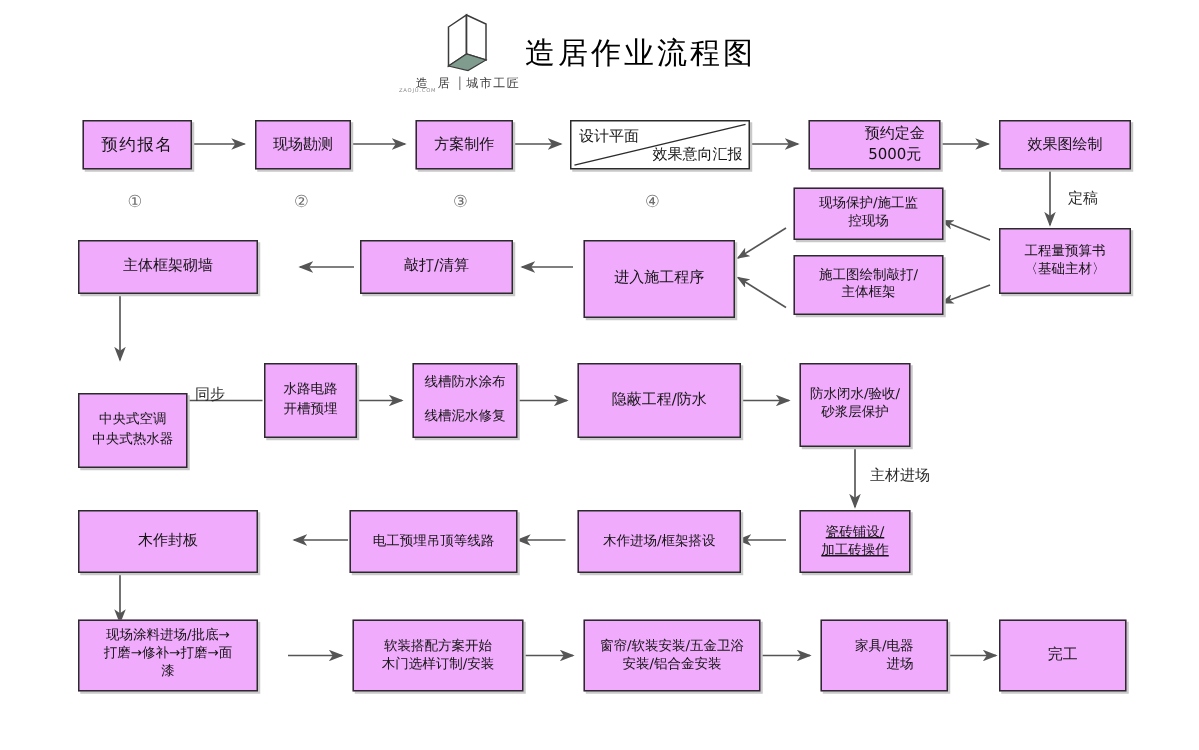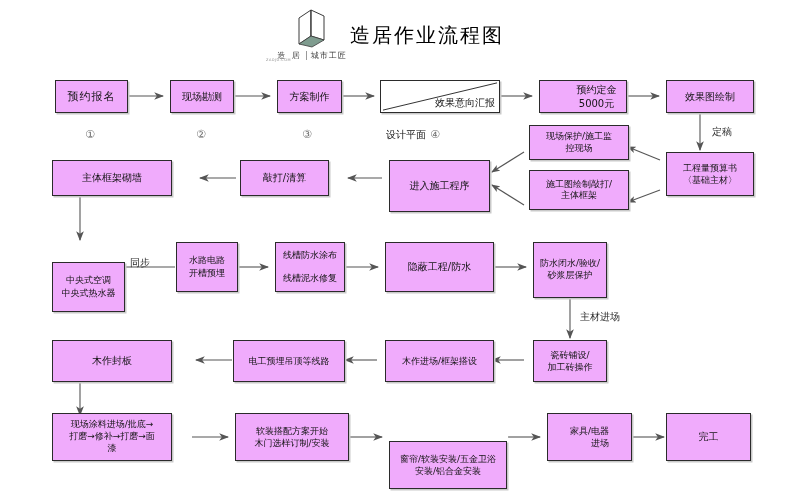--- a/index.html
+++ b/index.html
@@ -42,21 +42,21 @@
     padding:2px 3px;
     font-family:"DejaVu Sans","Liberation Sans",sans-serif;
   }
   .node.small{font-size:9px;}
   .node.big{font-size:11px;letter-spacing:1px;}
 
   
   .split{position:absolute;box-sizing:border-box;background:#fff;
     border:1.4px solid #2b2b2b;box-shadow:1.5px 1.5px 0 0 #c9c9c9;}
   .split .diag{position:absolute;left:0;top:0;width:100%;height:100%;}
-  .split .tl{position:absolute;left:5px;top:3px;font-size:10px;color:#141414;margin-top:44px;}
+  .split .tl{position:absolute;left:5px;top:3px;font-size:10px;color:#141414;}
   .split .br{position:absolute;right:4px;bottom:2px;font-size:10px;color:#141414;}
 
   
   .lbl{position:absolute;font-size:10px;color:#2a2a2a;white-space:nowrap;}
   .circ{position:absolute;font-size:11px;color:#6f6f6f;}
 </style>
 </head>
 <body>
 
 <div id="stage">
@@ -157,47 +157,47 @@
   <span class="lbl" style="left:712px;top:125px;">定稿</span>
 
   <div class="node small" style="left:666px;top:152px;width:88px;height:44px;white-space:pre-line;">工程量预算书
 〈基础主材〉</div>
   <div class="node small" style="left:529px;top:125px;width:100px;height:35px;white-space:pre-line;line-height:1.25;">现场保护/施工监
 控现场</div>
   <div class="node small" style="left:529px;top:170px;width:100px;height:40px;white-space:pre-line;line-height:1.25;">施工图绘制敲打/
 主体框架</div>
 
   <div class="node" style="left:389px;top:160px;width:101px;height:52px;">进入施工程序</div>
-  <div class="node" style="left:240px;top:160px;width:89px;height:36px;text-align:right;">敲打/清算</div>
+  <div class="node" style="left:240px;top:160px;width:102px;height:36px;text-align:right;">敲打/清算</div>
   <div class="node" style="left:52px;top:160px;width:120px;height:36px;">主体框架砌墙</div>
 
   <div class="node small" style="left:52px;top:242px;width:73px;height:50px;white-space:pre-line;line-height:1.4;margin-top:20px;">中央式空调
 中央式热水器</div>
   <span class="lbl" style="left:130px;top:256px;font-size:10px;">同步</span>
   <div class="node small" style="left:176px;top:242px;width:62px;height:50px;white-space:pre-line;line-height:1.4;">水路电路
 开槽预埋</div>
   <div class="node small" style="left:275px;top:242px;width:70px;height:50px;white-space:pre-line;line-height:1.25;">线槽防水涂布
 
 线槽泥水修复</div>
   <div class="node" style="left:385px;top:242px;width:109px;height:50px;">隐蔽工程/防水</div>
   <div class="node small" style="left:533px;top:242px;width:74px;height:56px;white-space:pre-line;line-height:1.3;">防水闭水/验收/
 砂浆层保护</div>
 
   <span class="lbl" style="left:580px;top:310px;">主材进场</span>
 
-  <div class="node small" style="left:533px;top:340px;width:74px;height:42px;white-space:pre-line;line-height:1.35;">瓷砖铺设/
+  <div class="node small" style="left:533px;top:340px;width:74px;height:42px;white-space:pre-line;line-height:1.35;text-decoration:underline;">瓷砖铺设/
 加工砖操作</div>
   <div class="node small" style="left:385px;top:340px;width:109px;height:42px;">木作进场/框架搭设</div>
   <div class="node small" style="left:233px;top:340px;width:112px;height:42px;">电工预埋吊顶等线路</div>
   <div class="node" style="left:52px;top:340px;width:120px;height:42px;text-align:center;">木作封板</div>
 
   <div class="node small" style="left:52px;top:413px;width:120px;height:48px;white-space:pre-line;line-height:1.3;">现场涂料进场/批底→
 打磨→修补→打磨→面
 漆</div>
   <div class="node small" style="left:235px;top:413px;width:114px;height:48px;white-space:pre-line;line-height:1.35;">软装搭配方案开始
 木门选样订制/安装</div>
-  <div class="node small" style="left:389px;top:413px;width:118px;height:48px;white-space:pre-line;line-height:1.35;margin-top:28px;">窗帘/软装安装/五金卫浴
+  <div class="node small" style="left:389px;top:413px;width:118px;height:48px;white-space:pre-line;line-height:1.35;">窗帘/软装安装/五金卫浴
 安装/铝合金安装</div>
   <div class="node small" style="left:547px;top:413px;width:85px;height:48px;white-space:pre-line;line-height:1.35;text-align:right;">家具/电器
 进场</div>
   <div class="node" style="left:666px;top:413px;width:85px;height:48px;">完工</div>
 
 </div>
 
 </body></html>

